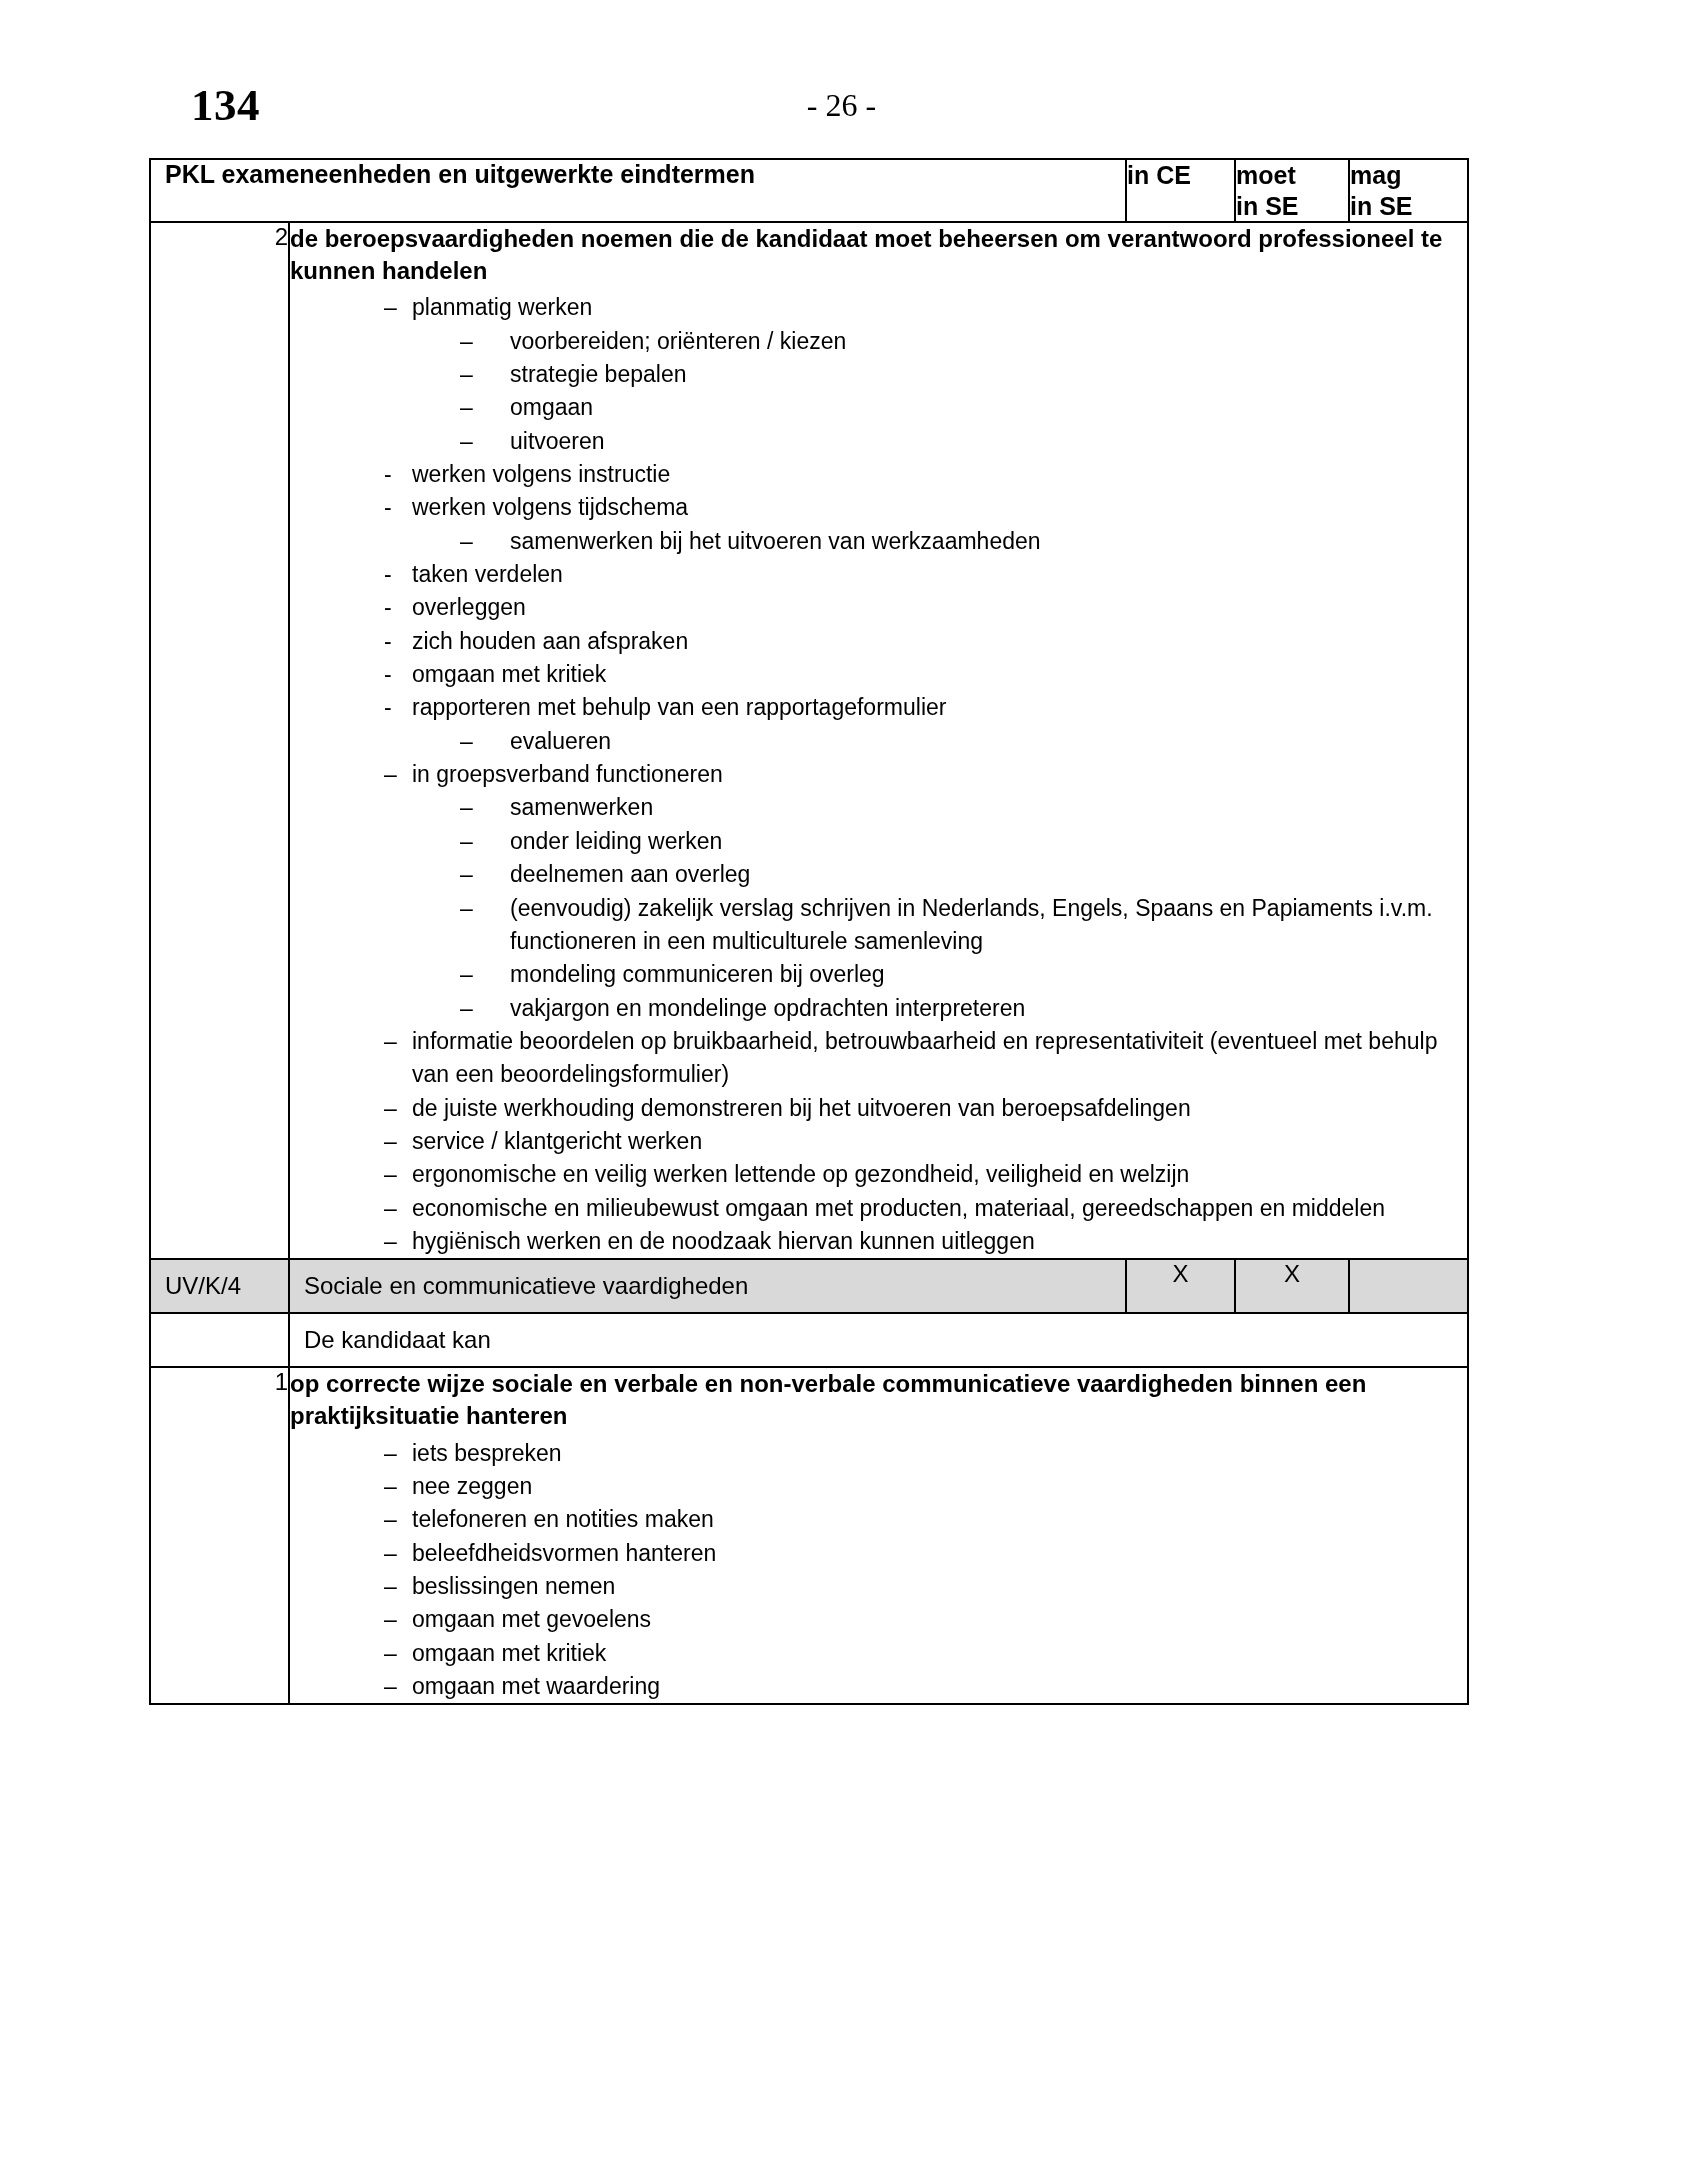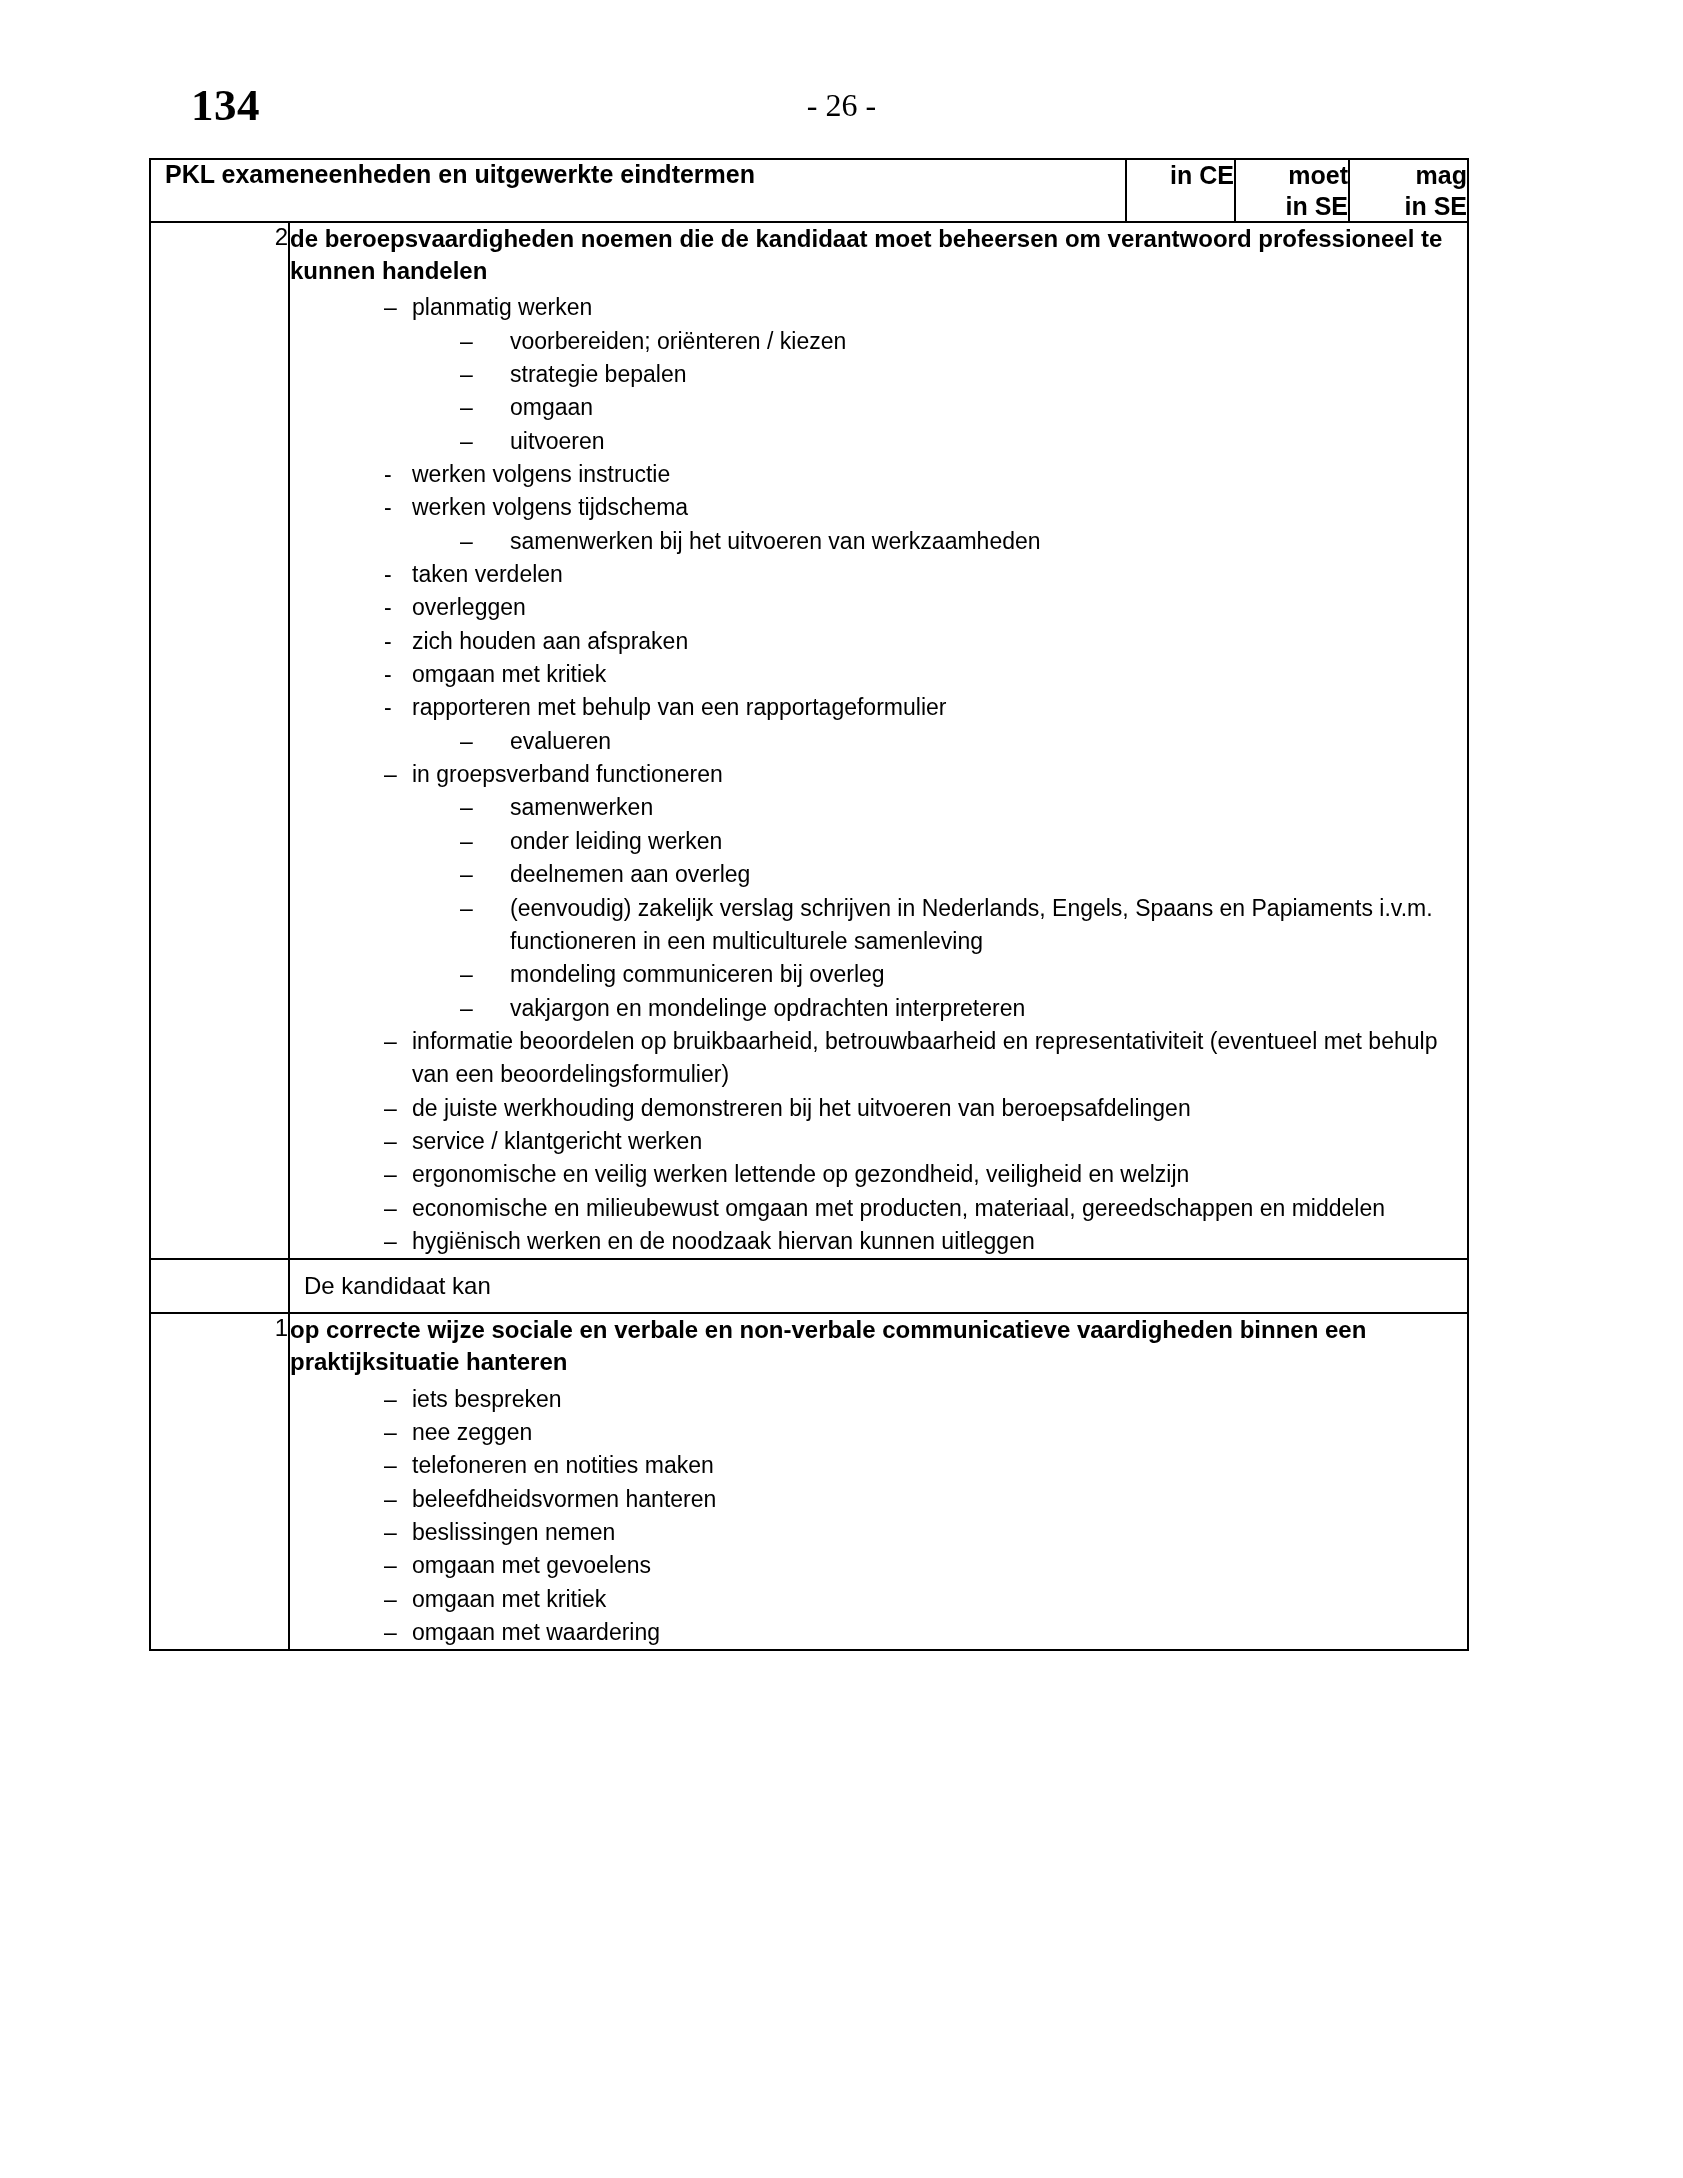--- a/index.html
+++ b/index.html
@@ -66,21 +66,21 @@
     font-size: 25px;
     border-radius: 16px;
   }
   .hdr .hdr-title {
     padding-left: 14px;
     font-size: 25px;
   }
   .hdr .hdr-ce,
   .hdr .hdr-moet,
   .hdr .hdr-mag {
-    text-align: right;
+    text-align: left;
     line-height: 1.22;
   }
   .cell-pad {
     padding: 12px 14px 16px 14px;
     font-size: 24px;
     line-height: 1.33;
   }
   .num-cell {
     text-align: right;
     padding: 12px 14px 0 8px;
@@ -338,20 +338,27 @@
               <li class="lvl1">
                 <div class="bullet-row">
                   <span class="b-dash">–</span>
                   <span class="b-text">hygiënisch werken en de noodzaak hiervan kunnen uitleggen</span>
                 </div>
               </li>
             </ul>
       </td>
     </tr>
 
+    <tr class="gray-row">
+      <td class="code-cell">UV/K/4</td>
+      <td class="title-cell">Sociale en communicatieve vaardigheden</td>
+      <td class="mark-cell">X</td>
+      <td class="mark-cell">X</td>
+      <td class="mark-cell"></td>
+    </tr>
 
     <tr class="plain-row">
       <td></td>
       <td colspan="4" class="title-cell">De kandidaat kan</td>
     </tr>
 
     <tr>
       <td class="num-cell">1</td>
       <td colspan="4" class="cell-pad">
         <p class="lead">op correcte wijze sociale en verbale en non-verbale communicatieve vaardigheden binnen een praktijksituatie hanteren</p>

